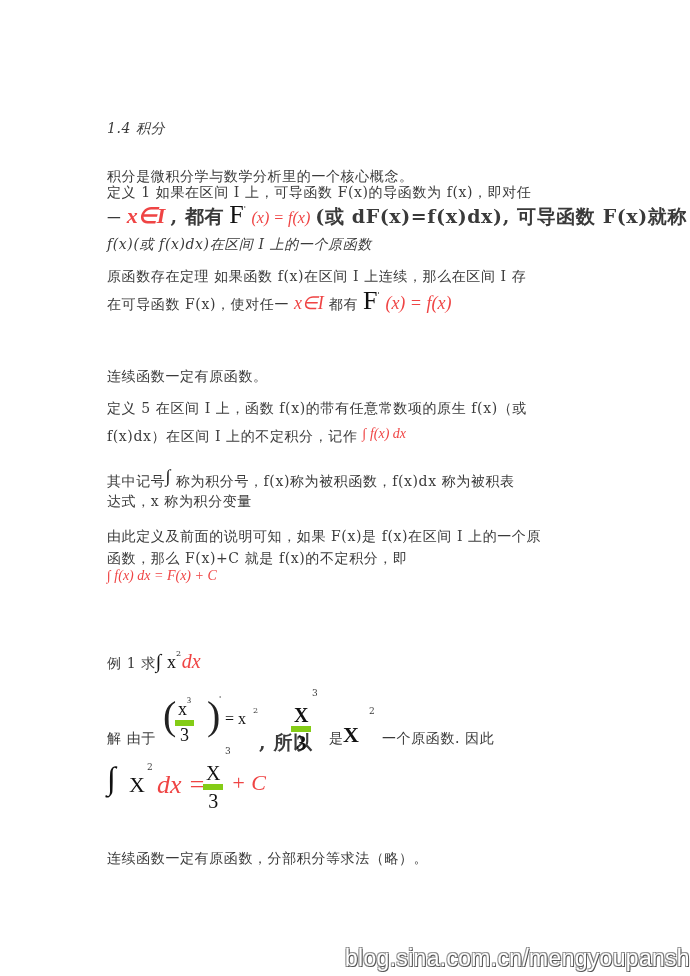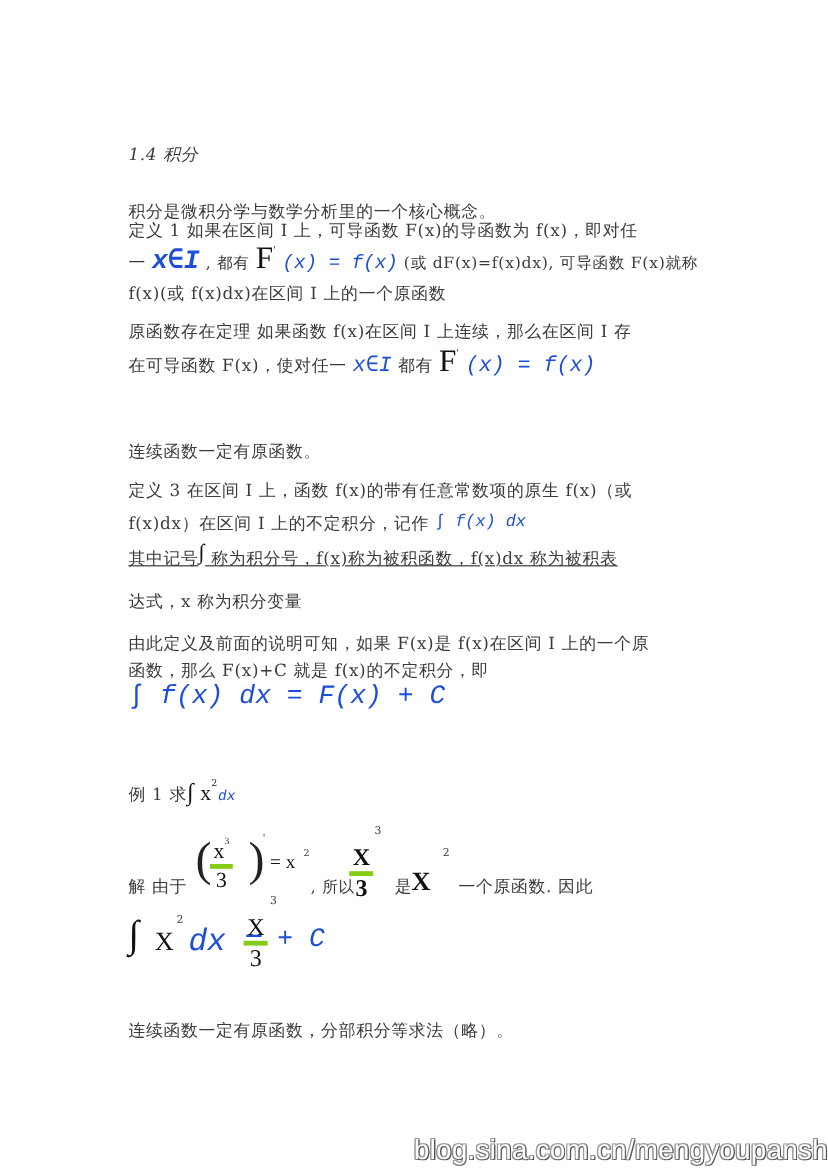--- a/index.html
+++ b/index.html
@@ -5,28 +5,28 @@
     html, body { margin: 0; padding: 0; background: #ffffff; }
     body {
       width: 690px; height: 976px; position: relative; overflow: hidden;
       font-family: "DejaVu Serif", "Liberation Serif", serif;
       color: #333333;
     }
     .line {
       position: absolute; left: 107px; font-size: 14px; white-space: nowrap;
       letter-spacing: 0.6px; color: #3a3a3a;
     }
-    .m { font-family: Liberation Mono, monospace; font-style: italic; color: #1d4ed8; letter-spacing: 0; }
+    .m { font-family: Liberation Serif, serif; font-style: italic; color: #ef4444; letter-spacing: 0; }
     .mr { font-family: "Liberation Serif", "DejaVu Serif", serif; color: #111; letter-spacing: 0; }
     .bigF { font-family: "Liberation Serif", serif; font-size: 26px; color: #111; letter-spacing: 0; }
     .sup { font-size: 8px; position: relative; top: -12px; color: #222; }
-    .small { font-size: 13px; }
+    .small { font-size: 19px; font-weight: bold; }
     .int { font-family: "Liberation Serif", serif; font-style: italic; color: #111; display: inline-block; }
     .frac { display: inline-block; text-align: center; vertical-align: middle; font-family: "Liberation Serif", serif; color: #111; letter-spacing: 0; }
-    .frac .num { display: block; border-bottom: 4px solid #84cc16; padding: 0 3px; line-height: 1.1; }
+    .frac .num { display: block; border-bottom: 6px solid #84cc16; padding: 0 3px; line-height: 1.1; }
     .frac .den { display: block; line-height: 1.1; }
     .paren { font-family: "Liberation Serif", serif; font-size: 40px; color: #222; vertical-align: middle; font-weight: 100; }
     .watermark {
       position: absolute; left: 345px; top: 945px; font-family: "Liberation Sans", sans-serif;
       font-size: 23px; color: #ffffff; letter-spacing: 0.3px;
       text-shadow: 1px 1px 0 #555, -1px -1px 0 #999, 1px -1px 0 #888, -1px 1px 0 #888;
     }
   </style>
 </head>
 <body>
@@ -39,51 +39,51 @@
 
   <div class="line" style="top:184px;">定义 1  如果在区间 I 上，可导函数 F(x)的导函数为 f(x)，即对任</div>
   <div class="line" style="top:200px;">
     <span>一</span>
     <span class="m" style="font-size:22px;font-weight:bold;">x∈I</span>
     <span class="small">, 都有</span>
     <span class="bigF">F</span><span class="sup">'</span>
     <span class="m" style="font-size:16px;">(x) = f(x)</span>
     <span class="small">(或 dF(x)=f(x)dx), 可导函数 F(x)就称</span>
   </div>
-  <div class="line" style="top:236px;">f(x)(或 f(x)dx)在区间 I 上的一个原函数</div>
+  <div class="line" style="top:236px;font-style:italic;">f(x)(或 f(x)dx)在区间 I 上的一个原函数</div>
 
   <div class="line" style="top:268px;">原函数存在定理  如果函数 f(x)在区间 I 上连续，那么在区间 I 存</div>
   <div class="line" style="top:286px;">
     <span>在可导函数 F(x)，使对任一</span>
     <span class="m" style="font-size:18px;">x∈I</span>
     <span>都有</span>
     <span class="bigF">F</span><span class="sup">'</span>
     <span class="m" style="font-size:18px;">(x) = f(x)</span>
   </div>
 
   <div class="line" style="top:368px;">连续函数一定有原函数。</div>
 
-  <div class="line" style="top:400px;">定义 3  在区间 I 上，函数 f(x)的带有任意常数项的原生 f(x)（或</div>
+  <div class="line" style="top:400px;">定义 5  在区间 I 上，函数 f(x)的带有任意常数项的原生 f(x)（或</div>
   <div class="line" style="top:428px;">
     <span>f(x)dx）在区间 I 上的不定积分，记作</span>
     <span class="m" style="font-size:14px;position:relative;top:-3px;">∫ f(x) dx</span>
   </div>
 
-  <div class="line" style="top:454px;text-decoration:underline;">
+  <div class="line" style="top:470px;">
     <span>其中记号</span><span class="int" style="font-size:18px;position:relative;top:-4px;">∫</span><span> 称为积分号，f(x)称为被积函数，f(x)dx 称为被积表</span>
   </div>
   <div class="line" style="top:493px;">达式，x 称为积分变量</div>
 
   <div class="line" style="top:528px;">由此定义及前面的说明可知，如果 F(x)是 f(x)在区间 I 上的一个原</div>
   <div class="line" style="top:550px;">函数，那么 F(x)+C 就是 f(x)的不定积分，即</div>
-  <div class="line m" style="top:568px;font-size:22px;">∫ f(x) dx = F(x) + C</div>
+  <div class="line m" style="top:568px;font-size:14px;">∫ f(x) dx = F(x) + C</div>
 
   <div class="line" style="top:650px;">
     <span>例 1  求</span><span class="int" style="font-size:20px;">∫</span>
-    <span class="mr" style="font-size:18px;">x</span><span class="sup">2</span><span class="m" style="font-size:12px;">dx</span>
+    <span class="mr" style="font-size:18px;">x</span><span class="sup">2</span><span class="m" style="font-size:20px;">dx</span>
   </div>
 
   <div class="line" style="top:692px;height:60px;">
     <span style="position:absolute;top:38px;left:0;">解  由于</span>
     <span class="paren" style="position:absolute;left:56px;top:0px;">(</span>
     <span class="frac" style="position:absolute;left:68px;top:8px;font-size:18px;">
       <span class="num"><span>x</span><span class="sup">3</span></span>
       <span class="den">3</span>
     </span>
     <span class="paren" style="position:absolute;left:100px;top:0px;">)</span>

